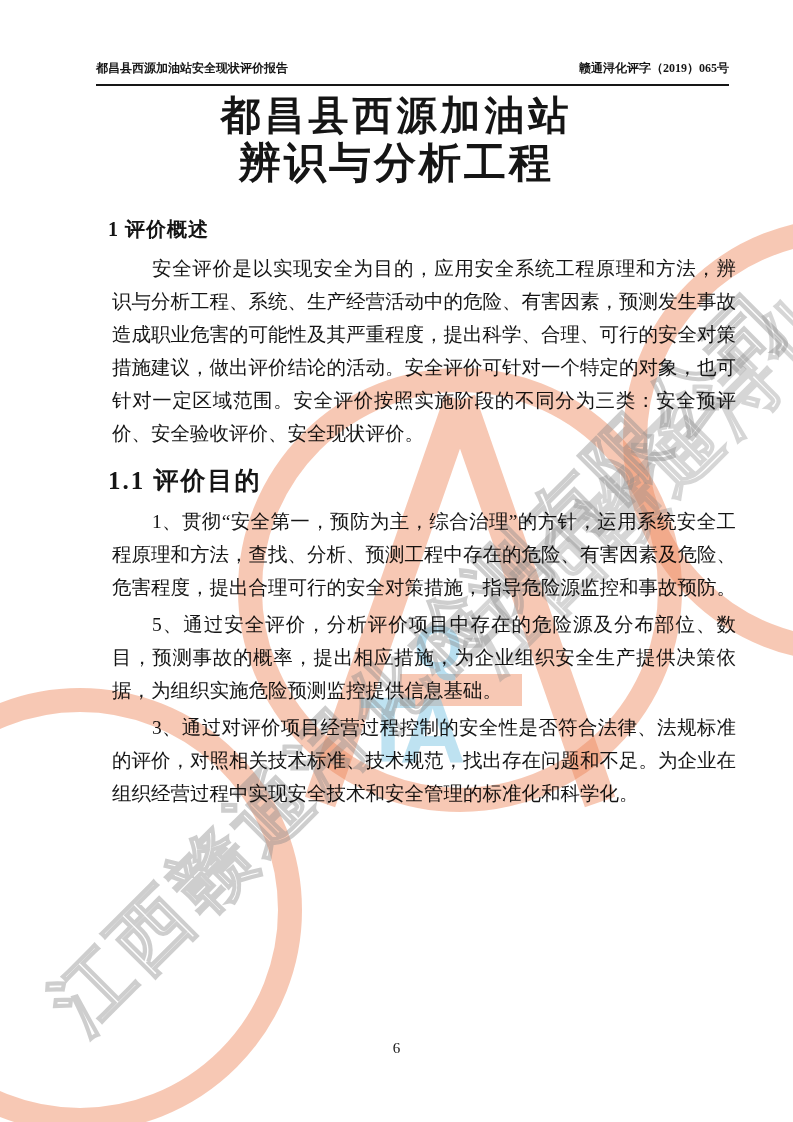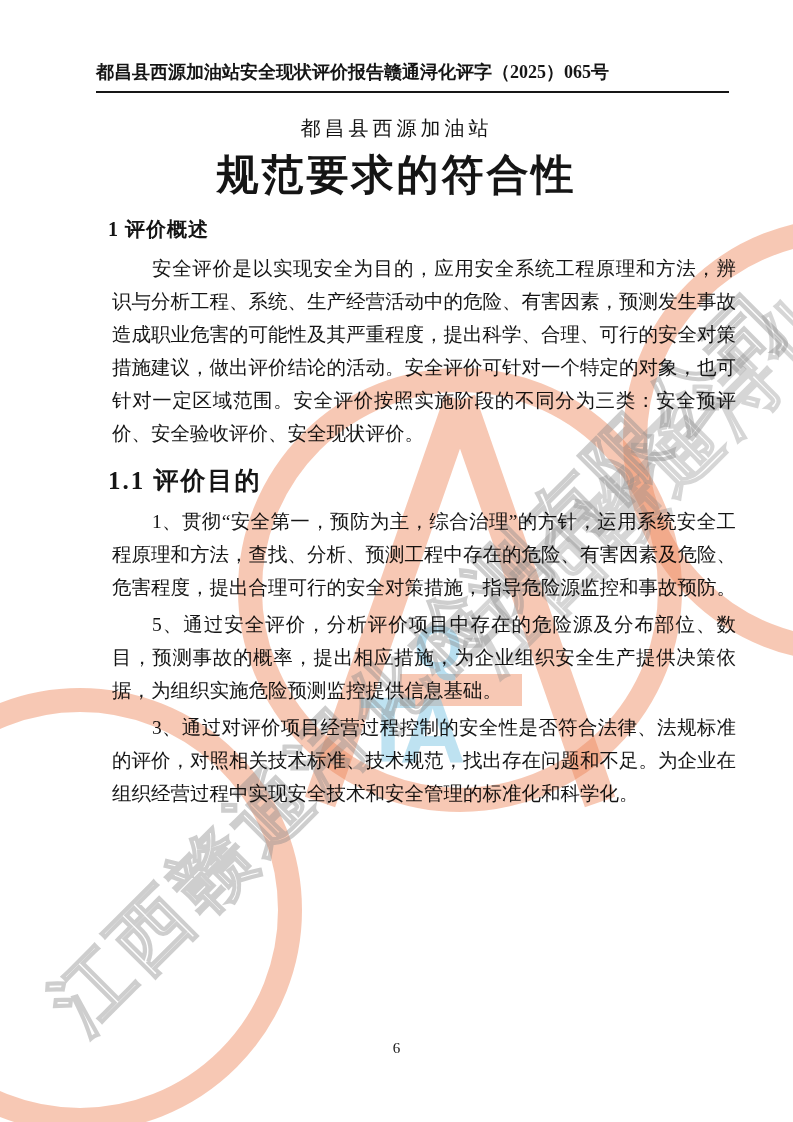--- a/index.html
+++ b/index.html
@@ -12,42 +12,42 @@
     font-family: "Liberation Serif", serif;
     color: #151515;
   }
   
   .page-header {
     position: absolute;
     top: 60px;
     left: 96px;
     width: 633px;
     display: flex;
+    justify-content: space-between;
     align-items: flex-end;
-    font-size: 18px;
+    font-size: 12px;
     font-weight: bold;
     border-bottom: 2px solid #161616;
     padding-bottom: 7px;
     z-index: 1;
   }
   
   .titles {
     position: absolute;
     top: 97px;
     left: 0;
     width: 100%;
     text-align: center;
     z-index: 1;
   }
   .title-line1 {
-    font-size: 20px;
-    font-weight: normal;
+    font-size: 40px;
+    font-weight: bold;
     letter-spacing: 4px;
     line-height: 38px;
-    margin-top: 12px;
   }
   .title-line2 {
     font-size: 42px;
     font-weight: bold;
     letter-spacing: 3px;
     line-height: 52px;
     margin-top: 2px;
   }
   
   .content {
@@ -95,26 +95,26 @@
     mix-blend-mode: multiply;
   }
 </style>
 </head>
 <body>
 
 <div class="page">
 
   <header class="page-header">
     <span>都昌县西源加油站安全现状评价报告</span>
-    <span>赣通浔化评字（2025）065号</span>
+    <span>赣通浔化评字（2019）065号</span>
   </header>
 
   <div class="titles">
     <div class="title-line1">都昌县西源加油站</div>
-    <div class="title-line2">规范要求的符合性</div>
+    <div class="title-line2">辨识与分析工程</div>
   </div>
 
   <main class="content">
     <h2 class="h-sect">1 评价概述</h2>
     <p class="para">安全评价是以实现安全为目的，应用安全系统工程原理和方法，辨识与分析工程、系统、生产经营活动中的危险、有害因素，预测发生事故造成职业危害的可能性及其严重程度，提出科学、合理、可行的安全对策措施建议，做出评价结论的活动。安全评价可针对一个特定的对象，也可针对一定区域范围。安全评价按照实施阶段的不同分为三类：安全预评价、安全验收评价、安全现状评价。</p>
 
     <h3 class="h-sub">1.1 评价目的</h3>
     <p class="para">1、贯彻“安全第一，预防为主，综合治理”的方针，运用系统安全工程原理和方法，查找、分析、预测工程中存在的危险、有害因素及危险、危害程度，提出合理可行的安全对策措施，指导危险源监控和事故预防。</p>
     <p class="para">5、通过安全评价，分析评价项目中存在的危险源及分布部位、数目，预测事故的概率，提出相应措施，为企业组织安全生产提供决策依据，为组织实施危险预测监控提供信息基础。</p>
     <p class="para">3、通过对评价项目经营过程控制的安全性是否符合法律、法规标准的评价，对照相关技术标准、技术规范，找出存在问题和不足。为企业在组织经营过程中实现安全技术和安全管理的标准化和科学化。</p>

